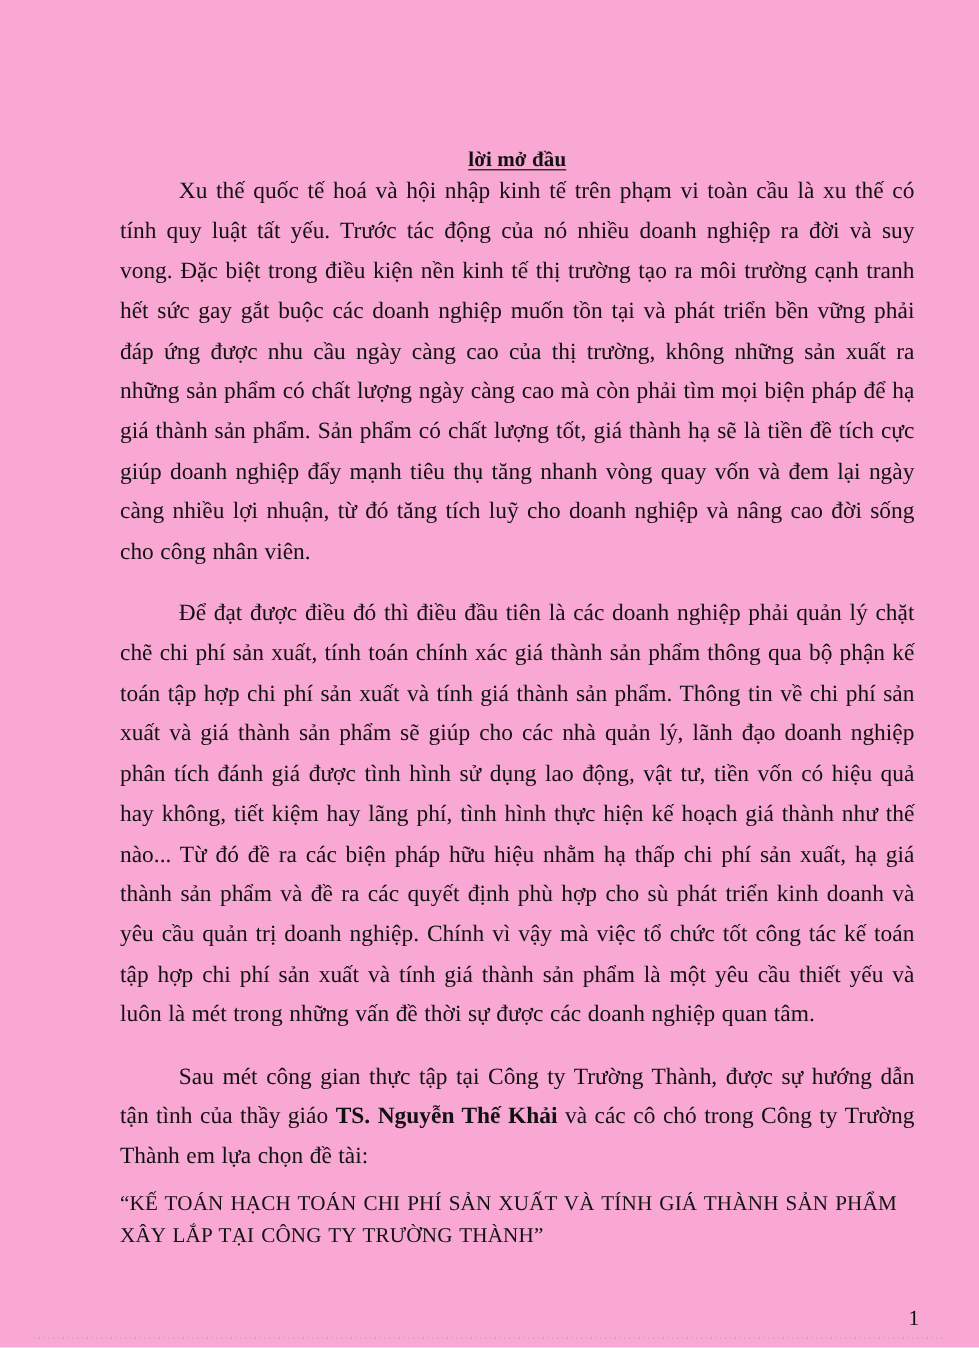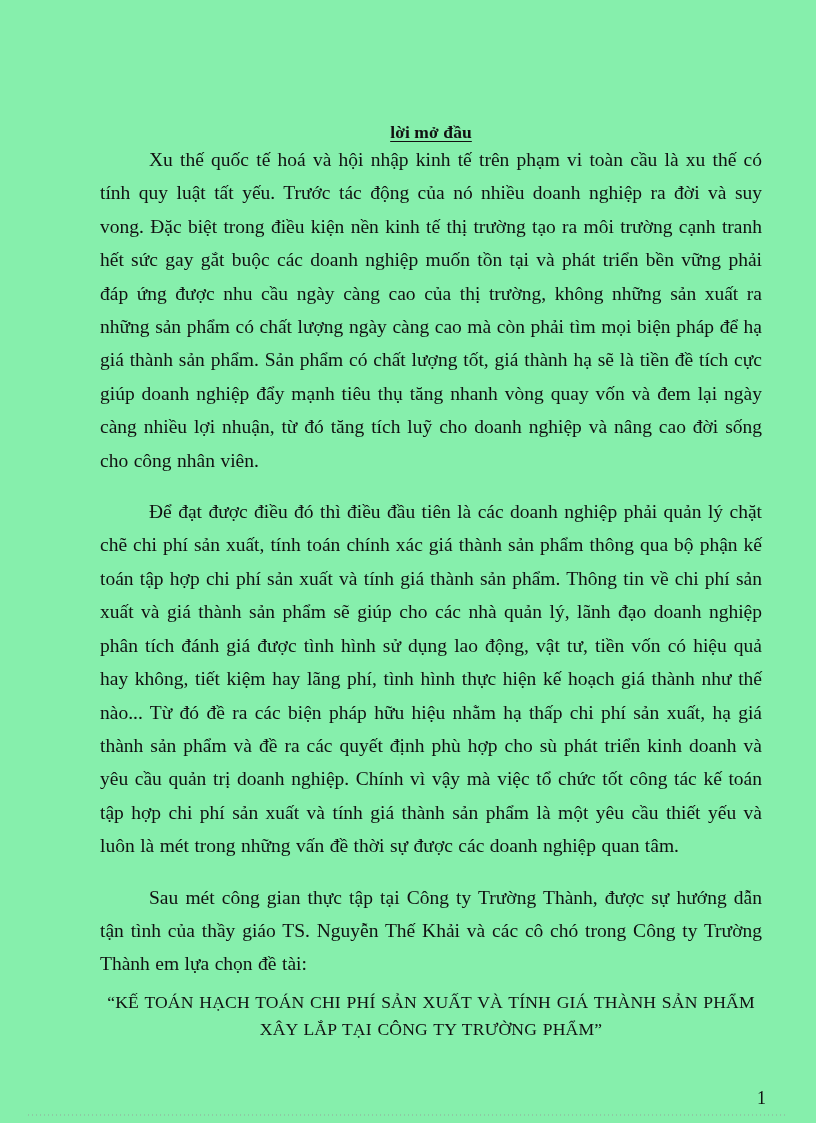--- a/index.html
+++ b/index.html
@@ -15,21 +15,21 @@
     font-family: "Liberation Serif", "DejaVu Serif", serif;
     color: #111111;
     -webkit-font-smoothing: antialiased;
   }
 
   .page {
     position: absolute;
     inset: 0;
     width: 816px;
     height: 1123px;
-    background: #86efac;
+    background: #f9a8d4;
   }
 
   .content {
     position: absolute;
     left: 100px;
     top: 0;
     width: 662px;
   }
 
   .doc-title {
@@ -59,27 +59,26 @@
     margin-top: 0;
   }
   p.para.second {
     margin-top: 18px;
   }
   p.para.third {
     margin-top: 18px;
   }
 
   .bold-name {
-    font-weight: normal;
+    font-weight: bold;
     margin-top: 14px;
   }
 
   .thesis-title {
     margin: 8px 0 0 0;
-    text-align: center;
     font-size: 17.6px;
     line-height: 27px;
     letter-spacing: 0.15px;
     word-spacing: 1.2px;
   }
   .thesis-title .tline {
     display: block;
   }
 
   .page-number {
@@ -118,21 +117,21 @@
     <h1 class="doc-title"><span class="u">lời mở đầu</span></h1>
 
     <p class="para first">Xu thế quốc tế hoá và hội nhập kinh tế trên phạm vi toàn cầu là xu thế có tính quy luật tất yếu. Trước tác động của nó nhiều doanh nghiệp ra đời và suy vong. Đặc biệt trong điều kiện nền kinh tế thị trường tạo ra môi trường cạnh tranh hết sức gay gắt buộc các doanh nghiệp muốn tồn tại và phát triển bền vững phải đáp ứng được nhu cầu ngày càng cao của thị trường, không những sản xuất ra những sản phẩm có chất lượng ngày càng cao mà còn phải tìm mọi biện pháp để hạ giá thành sản phẩm. Sản phẩm có chất lượng tốt, giá thành hạ sẽ là tiền đề tích cực giúp doanh nghiệp đẩy mạnh tiêu thụ tăng nhanh vòng quay vốn và đem lại ngày càng nhiều lợi nhuận, từ đó tăng tích luỹ cho doanh nghiệp và nâng cao đời sống cho công nhân viên.</p>
 
     <p class="para second">Để đạt được điều đó thì điều đầu tiên là các doanh nghiệp phải quản lý chặt chẽ chi phí sản xuất, tính toán chính xác giá thành sản phẩm thông qua bộ phận kế toán tập hợp chi phí sản xuất và tính giá thành sản phẩm. Thông tin về chi phí sản xuất và giá thành sản phẩm sẽ giúp cho các nhà quản lý, lãnh đạo doanh nghiệp phân tích đánh giá được tình hình sử dụng lao động, vật tư, tiền vốn có hiệu quả hay không, tiết kiệm hay lãng phí, tình hình thực hiện kế hoạch giá thành như thế nào... Từ đó đề ra các biện pháp hữu hiệu nhằm hạ thấp chi phí sản xuất, hạ giá thành sản phẩm và đề ra các quyết định phù hợp cho sù phát triển kinh doanh và yêu cầu quản trị doanh nghiệp. Chính vì vậy mà việc tổ chức tốt công tác kế toán tập hợp chi phí sản xuất và tính giá thành sản phẩm là một yêu cầu thiết yếu và luôn là mét trong những vấn đề thời sự được các doanh nghiệp quan tâm.</p>
 
     <p class="para third"><span>Sau mét công gian thực tập tại Công ty Trường Thành, được sự hướng dẫn tận tình của thầy giáo </span><span class="bold-name">TS. Nguyễn Thế Khải</span><span> và các cô chó trong Công ty Trường Thành em lựa chọn đề tài:</span></p>
 
     <div class="thesis-title">
       <span class="tline">“KẾ TOÁN HẠCH TOÁN CHI PHÍ SẢN XUẤT VÀ TÍNH GIÁ THÀNH SẢN PHẨM</span>
-      <span class="tline">XÂY LẮP TẠI CÔNG TY TRƯỜNG PHẨM”</span>
+      <span class="tline">XÂY LẮP TẠI CÔNG TY TRƯỜNG THÀNH”</span>
     </div>
 
   </div>
 
   <div class="page-number">1</div>
 
   <div class="scan-edge"></div>
 
 </div>
 

